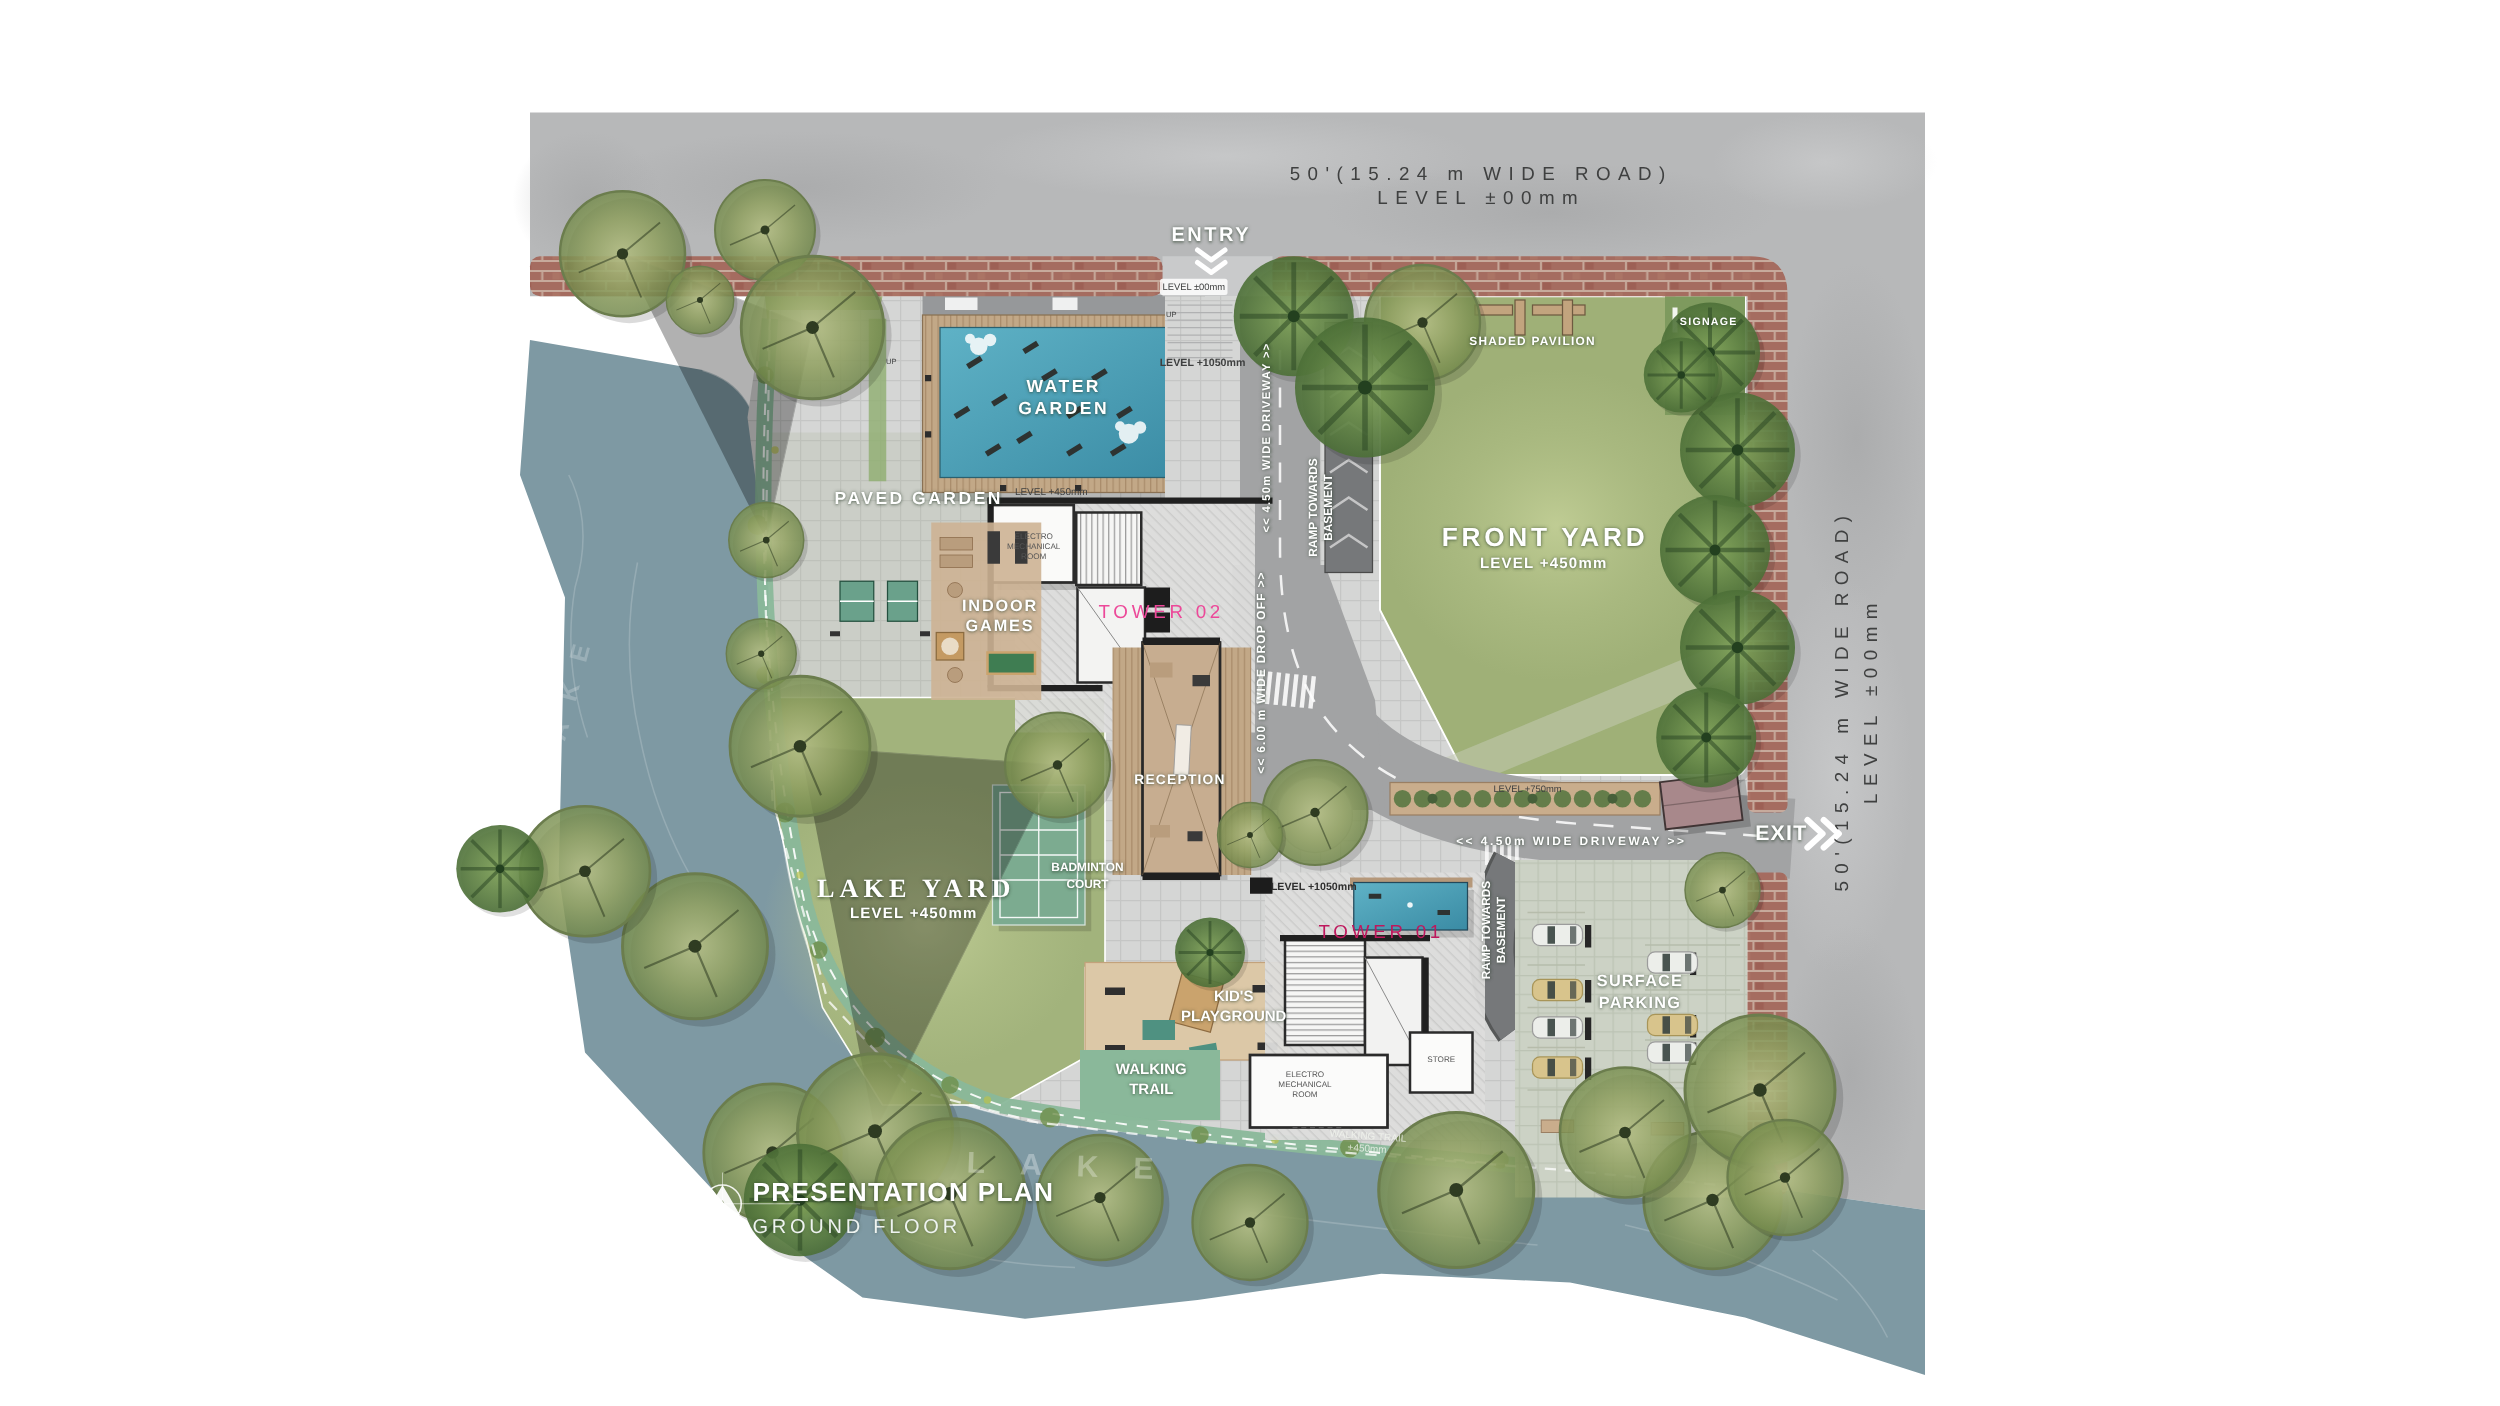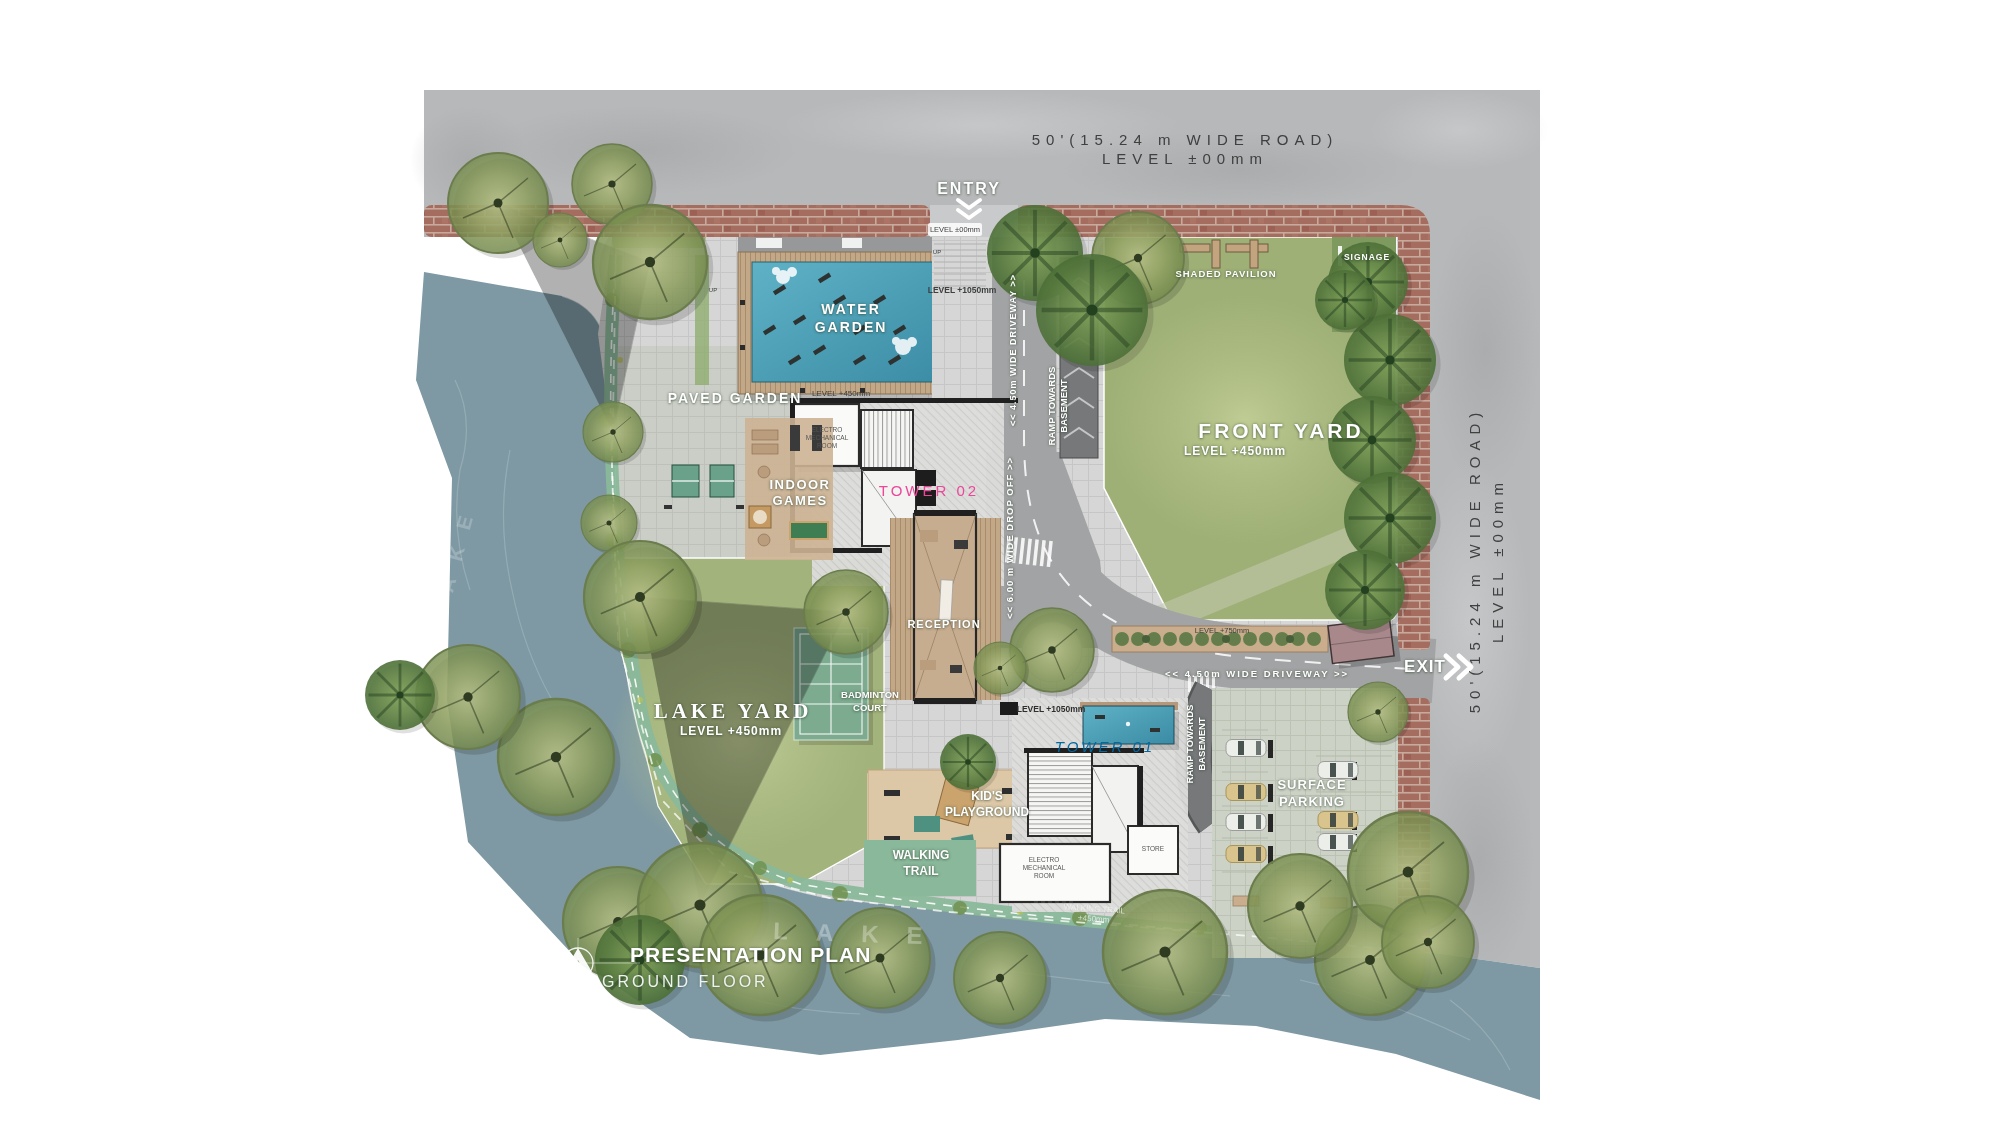--- a/index.html
+++ b/index.html
@@ -572,21 +572,21 @@
 </div>
 <div class="lb w b" style="left:944px;top:625px;font-size:11px;letter-spacing:1px;">RECEPTION</div>
 
 <div class="lb w b v" style="left:1014px;top:350px;font-size:9px;letter-spacing:1px;">&lt;&lt; 4.50m WIDE DRIVEWAY &gt;&gt;</div>
 <div class="lb w b v" style="left:1058px;top:406px;font-size:9.5px;line-height:1.3;">
   <div>RAMP TOWARDS</div>
       <div>BASEMENT</div>
 </div>
 <div class="lb w b v" style="left:1010px;top:538px;font-size:9.5px;letter-spacing:1px;">&lt;&lt; 6.00 m WIDE DROP OFF &gt;&gt;</div>
 
-<div class="lb w b" style="left:1281px;top:431px;font-size:21px;letter-spacing:3px;">FRONT YARD</div>
+<div class="lb w b" style="left:1236px;top:431px;font-size:21px;letter-spacing:3px;">FRONT YARD</div>
 <div class="lb w" style="left:1235px;top:451px;font-size:12px;font-weight:600;letter-spacing:1px;">LEVEL +450mm</div>
 <div class="lb w b" style="left:1226px;top:274px;font-size:9.5px;letter-spacing:1px;">SHADED PAVILION</div>
 <div class="lb w b" style="left:1367px;top:257px;font-size:8.5px;letter-spacing:1px;">SIGNAGE</div>
 <div class="lb d" style="left:1222px;top:631px;font-size:7.5px;">LEVEL +750mm</div>
 <div class="lb w b" style="left:1257px;top:674px;font-size:9.5px;letter-spacing:2px;">&lt;&lt; 4.50m WIDE DRIVEWAY &gt;&gt;</div>
 <div class="lb w b" style="left:1425px;top:667px;font-size:17px;letter-spacing:1px;">EXIT</div>
 
 <div class="lb w b" style="left:733px;top:711px;font-size:21px;letter-spacing:4px;font-family:Liberation Serif, serif;">LAKE YARD</div>
 <div class="lb w" style="left:731px;top:731px;font-size:12px;font-weight:600;letter-spacing:1px;">LEVEL +450mm</div>
 <div class="lb w b" style="left:862px;top:702px;font-size:9.5px;line-height:1.35;padding-left:16px;">
@@ -595,21 +595,21 @@
 </div>
 <div class="lb w b" style="left:987px;top:805px;font-size:12px;line-height:1.3;">
   <div>KID'S</div>
       <div>PLAYGROUND</div>
 </div>
 <div class="lb w b" style="left:921px;top:863px;font-size:12px;line-height:1.35;">
   <div>WALKING</div>
       <div>TRAIL</div>
 </div>
 
-<div class="lb d" style="left:1105px;top:747px;font-size:15px;letter-spacing:3px;color:#0369a1;font-style:italic;">TOWER 01</div>
+<div class="lb d" style="left:1105px;top:747px;font-size:15px;letter-spacing:3px;color:#be185d;">TOWER 01</div>
 <div class="lb d" style="left:1051px;top:709px;font-size:8.5px;font-weight:bold;color:#2f2f2f;">LEVEL +1050mm</div>
 <div class="lb w b v" style="left:1196px;top:744px;font-size:9.5px;line-height:1.3;">
   <div>RAMP TOWARDS</div>
       <div>BASEMENT</div>
 </div>
 <div class="lb w b" style="left:1312px;top:794px;font-size:13px;letter-spacing:1px;line-height:1.3;">
   <div>SURFACE</div>
       <div>PARKING</div>
 </div>
 <div class="lb d" style="left:1153px;top:849px;font-size:6.5px;color:#555;">STORE</div>
@@ -619,16 +619,16 @@
       <div>ROOM</div>
 </div>
 <div class="lb r4" style="left:1094px;top:914px;font-size:8px;color:#f2f5ee;opacity:.8;line-height:1.2;">
   <div>WALKING TRAIL</div>
       <div>+450mm</div>
 </div>
 
 <div class="lb wm b" style="left:862px;top:934px;font-size:24px;letter-spacing:28px;transform:translate(-50%,-50%) rotate(2deg);">LAKE</div>
 <div class="lb wm b" style="left:455px;top:560px;font-size:20px;letter-spacing:18px;opacity:.22;transform:translate(-50%,-50%) rotate(-75deg);">LAKE</div>
 
-<div class="lb left w b" style="left:602px;top:942px;font-size:21px;letter-spacing:1px;margin-left:28px;">PRESENTATION PLAN</div>
+<div class="lb left w b" style="left:602px;top:942px;font-size:21px;letter-spacing:1px;">PRESENTATION PLAN</div>
 <div class="lb left" style="left:602px;top:972px;font-size:16px;letter-spacing:3px;color:#eef3f0;text-shadow:0 0 3px rgba(40,60,40,.45);">GROUND FLOOR</div>
 
 </div>
 
 </body></html>

